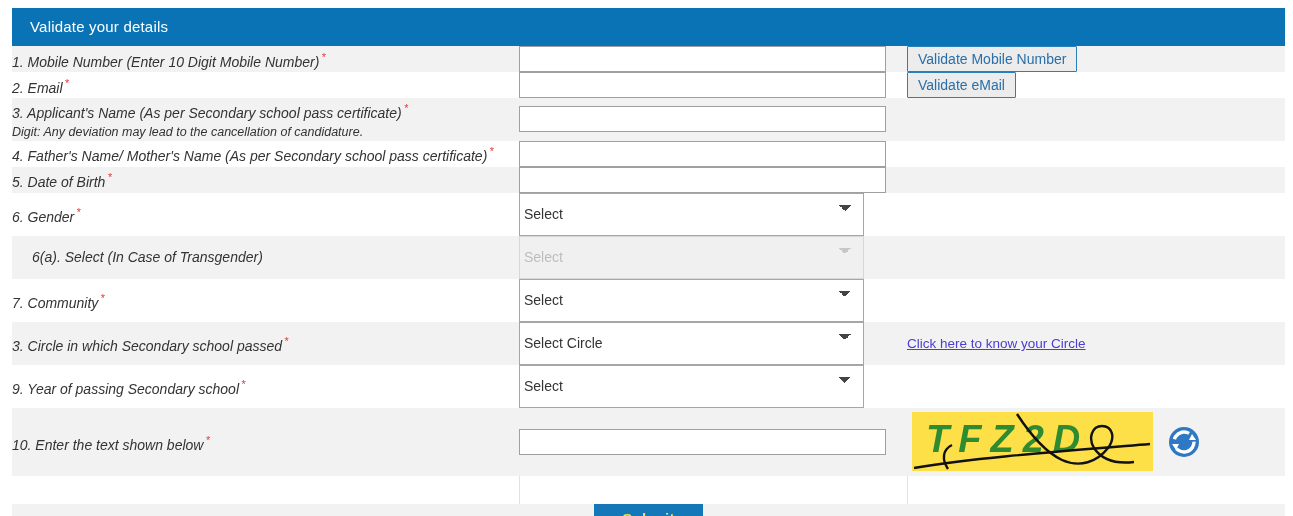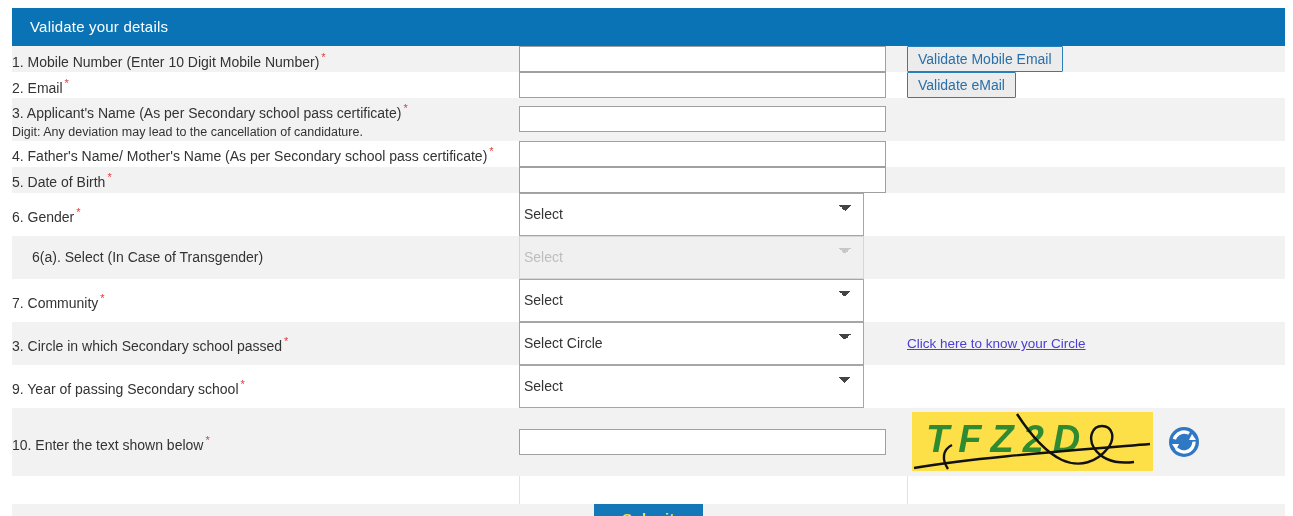--- a/index.html
+++ b/index.html
@@ -52,20 +52,21 @@
     border: none;
   }
   tr.row-alt > td { background: #f2f2f2; }
   tr.row-plain > td { background: #ffffff; }
 
   td.c-label {
     width: 507px;
     padding: 6px 8px 6px 18px;
     box-sizing: border-box;
     line-height: 20px;
+    font-style: italic;
   }
   td.c-field {
     width: 388px;
     padding: 4px 0 4px 0;
     box-sizing: border-box;
   }
   td.c-extra {
     width: 378px;
     padding: 4px 0 4px 12px;
     box-sizing: border-box;
@@ -220,21 +221,21 @@
       <tbody>
 
         <tr class="row-alt">
           <td class="c-label">
             <span class="lbl">1. Mobile Number (Enter 10 Digit Mobile Number)</span><span class="req">*</span>
           </td>
           <td class="c-field">
             <input class="txt" type="text" value="" style="">
           </td>
           <td class="c-extra">
-            <span class="vbtn">Validate Mobile Email</span>
+            <span class="vbtn">Validate Mobile Number</span>
           </td>
         </tr>
 
         <tr class="row-plain">
           <td class="c-label">
             <span class="lbl">2. Email</span><span class="req">*</span>
           </td>
           <td class="c-field">
             <input class="txt" type="text" value="" style="">
           </td>

